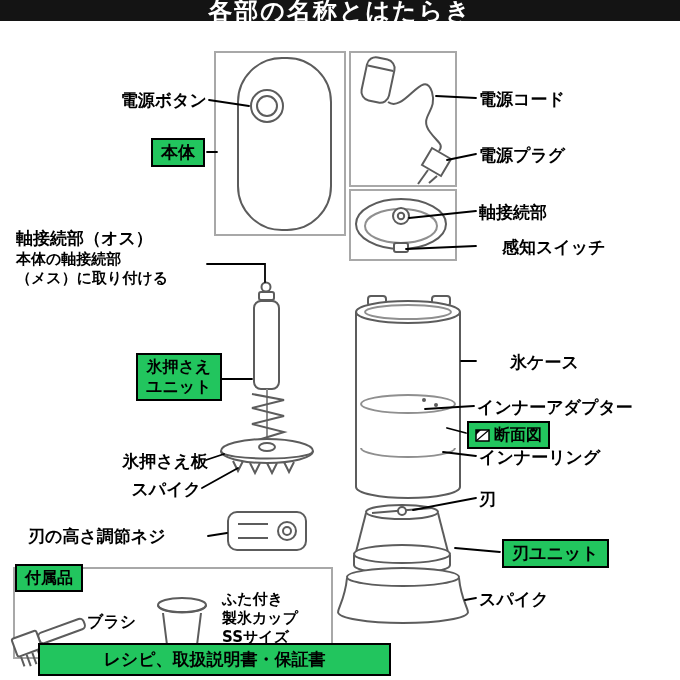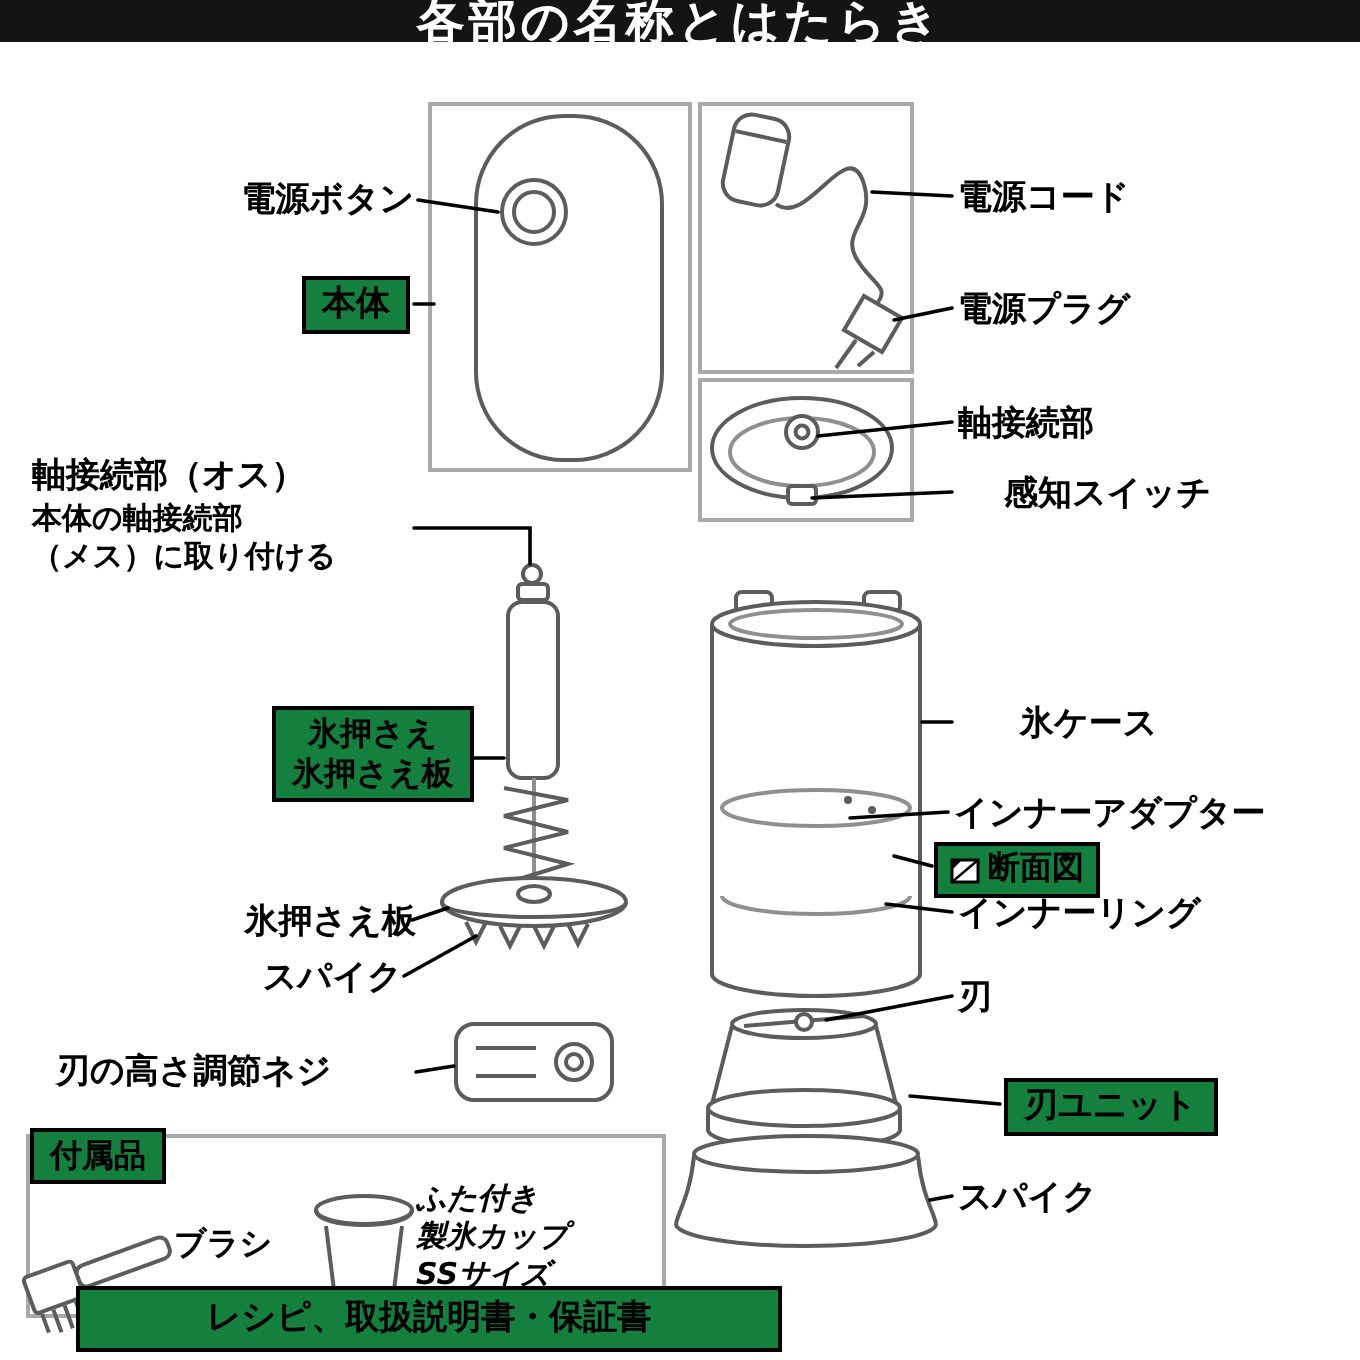--- a/index.html
+++ b/index.html
@@ -13,21 +13,21 @@
     font-size:24px; font-weight:bold; letter-spacing:2px;
   }
   .art { position:absolute; left:0; top:0; }
   .label {
     position:absolute; font-weight:bold; font-size:17px; color:#000;
     line-height:1.25; white-space:nowrap;
   }
   .label.sm { font-size:15px; }
   .multiline { white-space:pre-line; }
   .boxed {
-    border:2px solid #000; background:#15803d;
+    border:2px solid #000; background:#22c55e;
     padding:2px 8px; text-align:center;
   }
   .inline-flex { display:inline-flex; align-items:center; gap:4px; }
 </style>
 </head>
 <body>
 
 <div class="page">
 
   <div class="title-bar">
@@ -163,51 +163,51 @@
   <div class="label" style="right:473px; top:90px;">電源ボタン</div>
 
   <div class="label boxed" style="left:151px; top:138px;">本体</div>
 
   <div class="label" style="left:16px; top:228px;">軸接続部（オス）</div>
 
   <div class="label sm multiline" style="left:16px; top:250px;">本体の軸接続部
 （メス）に取り付ける</div>
 
   <div class="label boxed multiline" style="left:136px; top:353px; font-size:16px;">氷押さえ
-氷押さえ板</div>
+ユニット</div>
 
   <div class="label" style="right:472px; top:451px;">氷押さえ板</div>
 
   <div class="label" style="right:479px; top:479px;">スパイク</div>
 
   <div class="label" style="left:28px; top:526px;">刃の高さ調節ネジ</div>
 
   <div class="label boxed" style="left:15px; top:564px; font-size:16px;">付属品</div>
 
   <div class="label" style="left:87px; top:612px; font-size:16px;">ブラシ</div>
 
-  <div class="label sm multiline" style="left:208px; top:590px;font-style:italic;">ふた付き
+  <div class="label sm multiline" style="left:222px; top:590px;">ふた付き
 製氷カップ
 SSサイズ</div>
 
   <div class="label boxed" style="left:38px; top:643px; width:353px; padding:4px 6px;">レシピ、取扱説明書・保証書</div>
 
   <div class="label" style="left:479px; top:89px;">電源コード</div>
 
   <div class="label" style="left:479px; top:145px;">電源プラグ</div>
 
   <div class="label" style="left:479px; top:202px;">軸接続部</div>
 
   <div class="label" style="left:502px; top:237px;">感知スイッチ</div>
 
   <div class="label" style="left:479px; top:352px;margin-left:31px;">氷ケース</div>
 
   <div class="label" style="left:477px; top:397px;">インナーアダプター</div>
 
-  <div class="label boxed inline-flex" style="left:467px; top:421px; font-size:16px; padding:2px 6px;font-family:Liberation Serif, serif;">
+  <div class="label boxed inline-flex" style="left:467px; top:421px; font-size:16px; padding:2px 6px;">
     <svg width="15" height="13" viewBox="0 0 15 13">
       <rect x="1" y="1" width="13" height="11" fill="#ffffff" stroke="#000" stroke-width="1.5"></rect>
       <path d="M1,12 L14,1" stroke="#000" stroke-width="1.2"></path>
       <path d="M1,1 L6,1 L1,6 Z" fill="#000"></path>
     </svg>
     <span>断面図</span>
   </div>
 
   <div class="label" style="left:479px; top:447px;">インナーリング</div>
 

